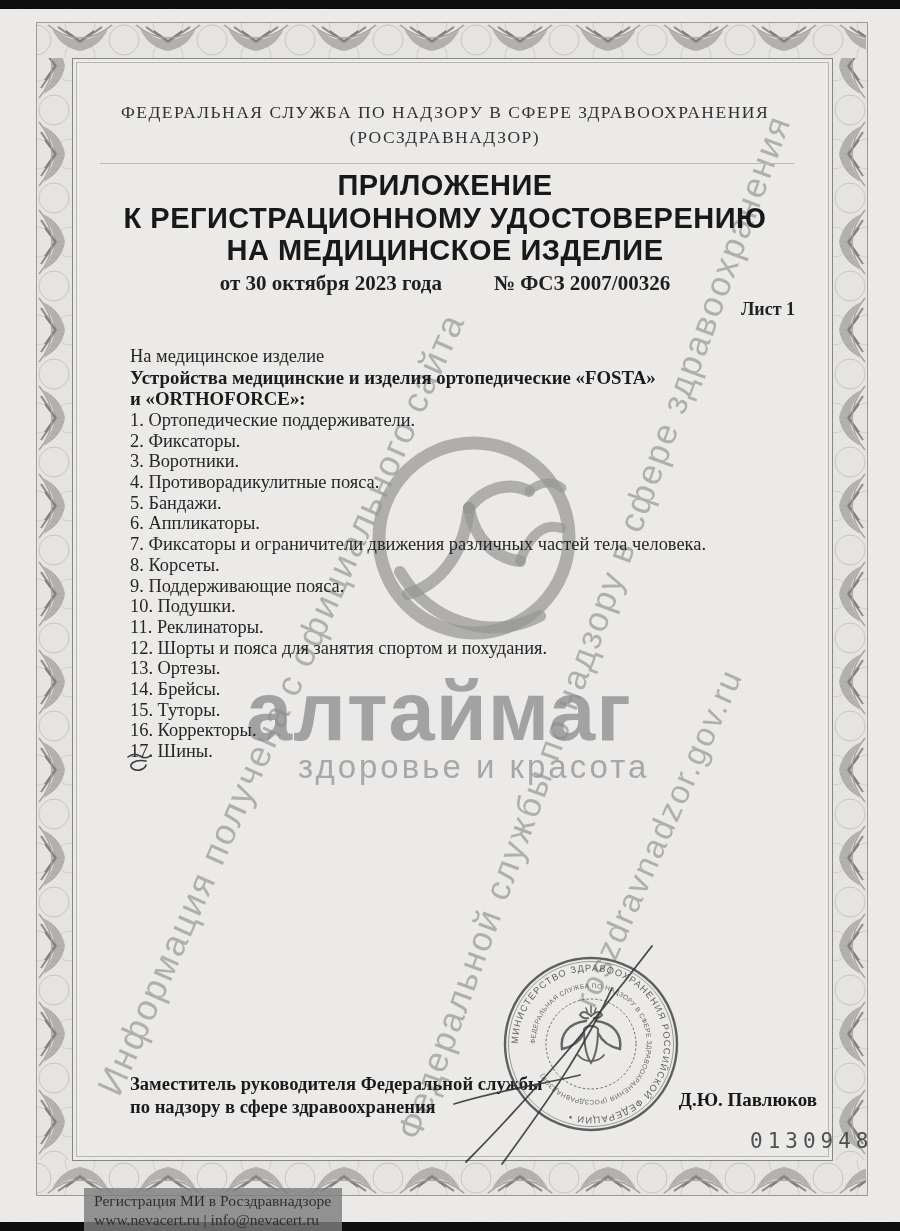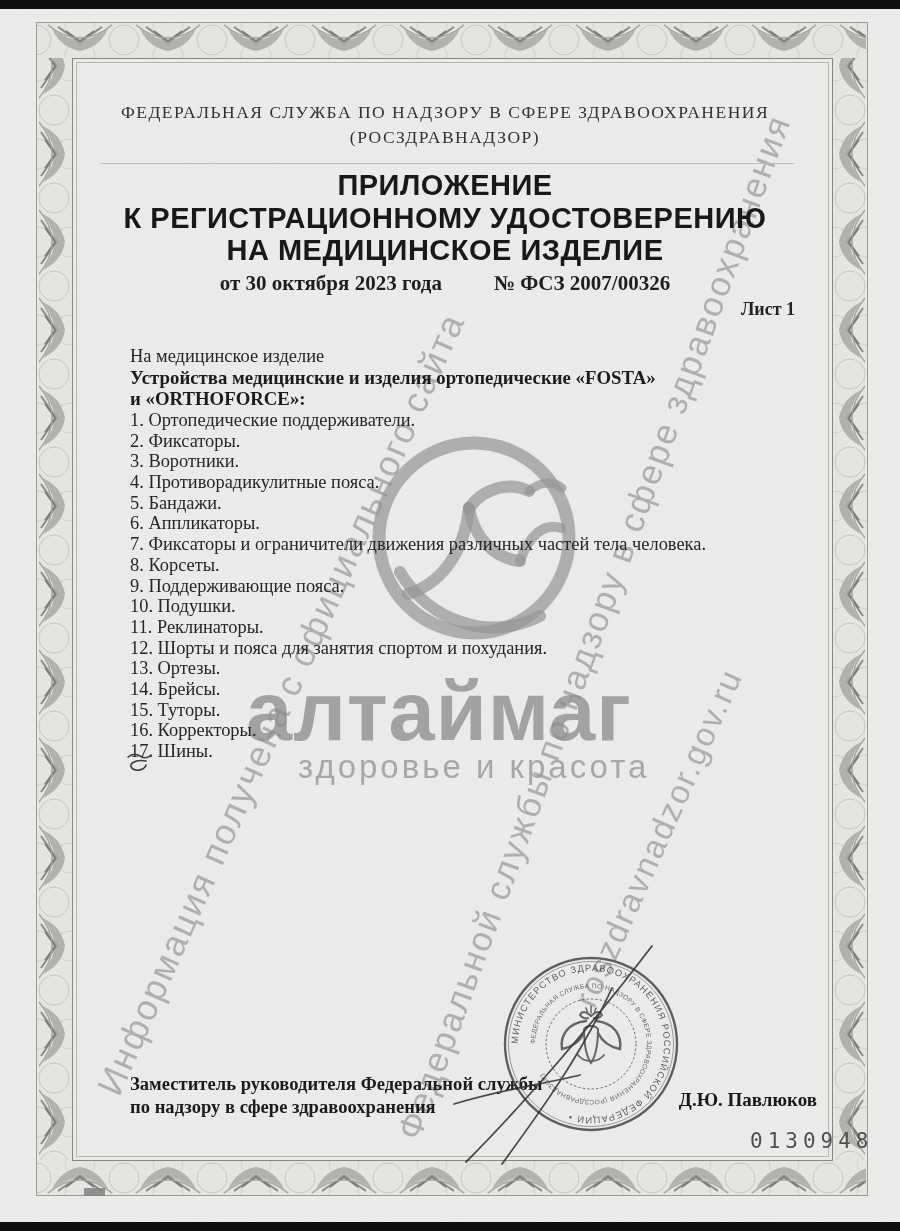--- a/index.html
+++ b/index.html
@@ -243,15 +243,17 @@
 
   <svg class="noise" width="900" height="1231">
     <filter id="grain">
         <feTurbulence type="fractalNoise" baseFrequency="0.9" numOctaves="2" stitchTiles="stitch"></feTurbulence>
       <feColorMatrix type="matrix" values="0 0 0 0 0.42 0 0 0 0 0.42 0 0 0 0 0.41 0 0 0 0.06 0"></feColorMatrix>
       </filter>
     <rect width="900" height="1231" filter="url(#grain)"></rect>
   </svg>
 
   <div class="footer-box">
+    <div>Регистрация МИ в Росздравнадзоре</div>
+    <div>www.nevacert.ru | info@nevacert.ru</div>
   </div>
 
 </div>
 
 </body></html>

